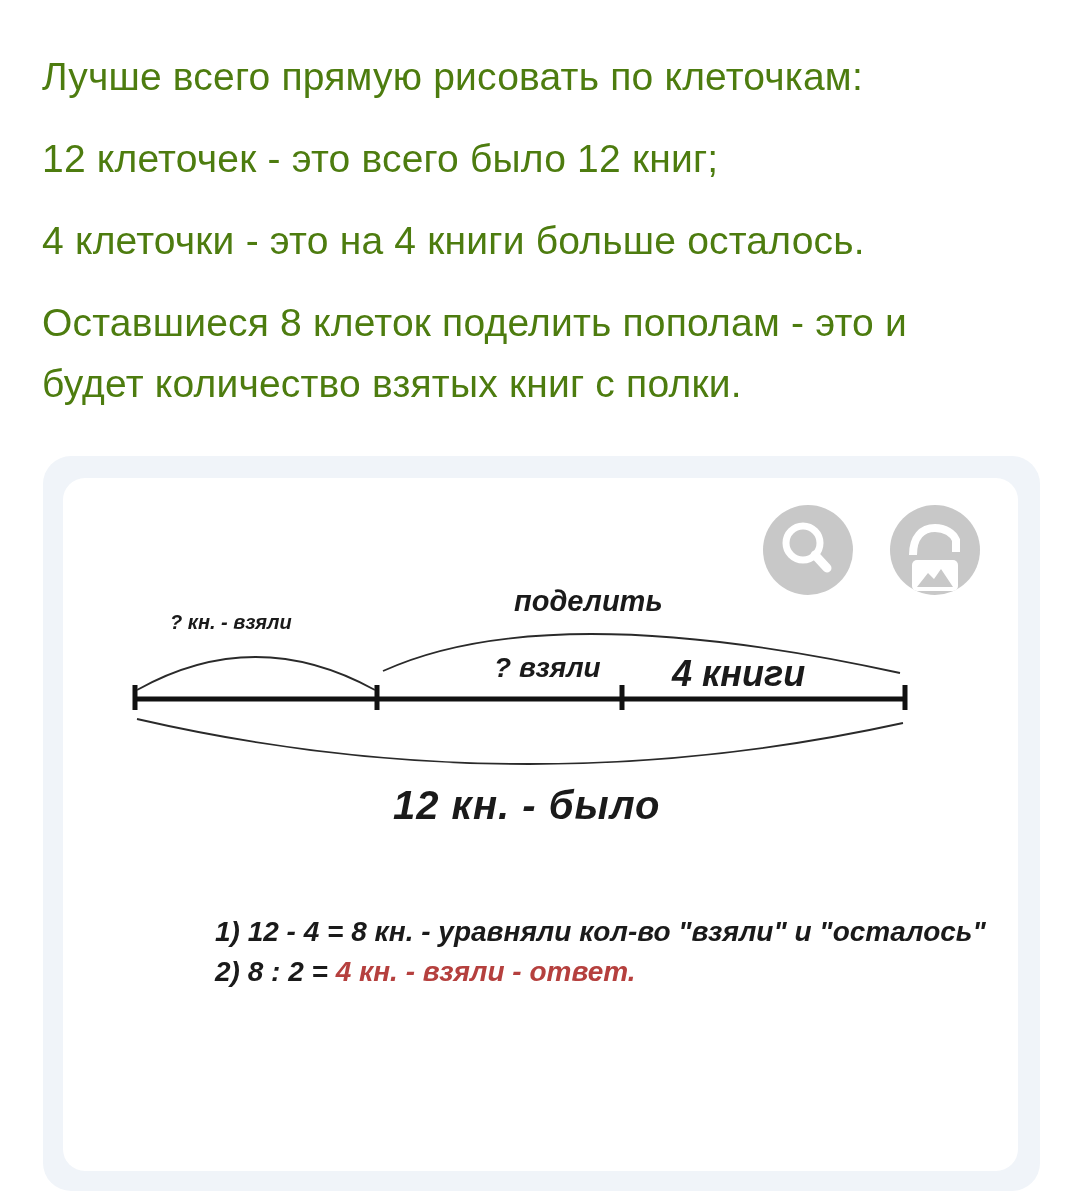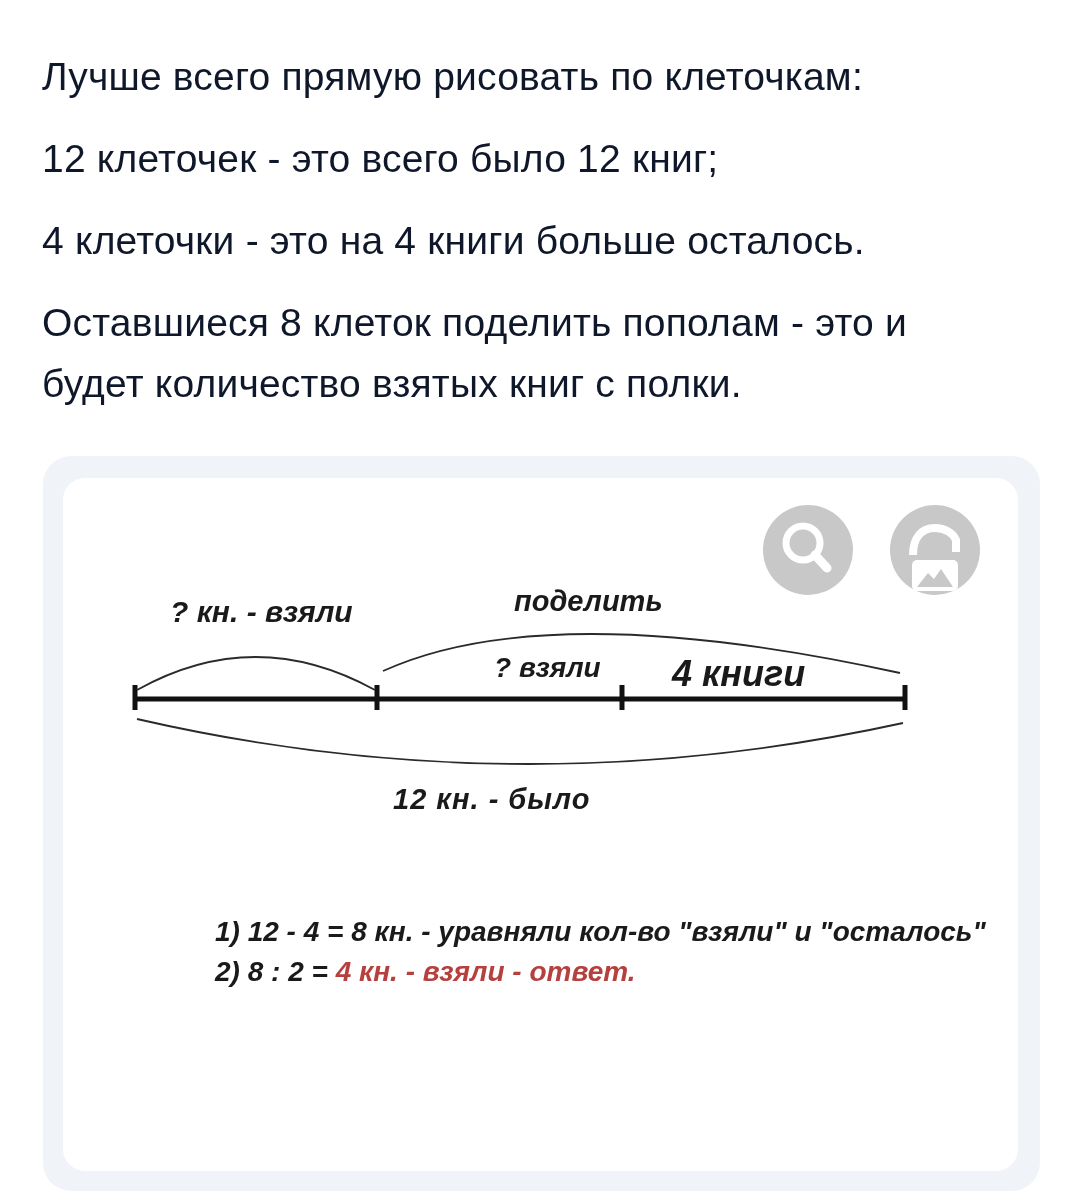--- a/index.html
+++ b/index.html
@@ -10,21 +10,21 @@
     position:relative;
     overflow:hidden;
   }
   
   .intro-p{
     position:absolute;
     left:42px;
     width:980px;
     font-size:39px;
     line-height:61px;
-    color:#0f172a;
+    color:#4d7c0f;
     letter-spacing:0.2px;
   }
   #p1{top:46px;}
   #p2{top:128px;}
   #p3{top:210px;}
   #p4{top:292px;width:960px;}
   
   .card{
     position:absolute;
     left:43px;top:456px;
@@ -59,25 +59,25 @@
   #rotate-btn{left:827px;}
   .circle-btn svg{display:block;}
   
   .dlabel{
     position:absolute;
     font-style:italic;
     font-weight:700;
     color:#1a1a1a;
     white-space:nowrap;
   }
-  #lbl-taken-top {left:107px;top:117px;font-size:30px;}
+  #lbl-taken-top {left:107px;top:133px;font-size:20px;}
   #lbl-remaining {left:451px;top:107px;font-size:29px;}
   #lbl-taken-mid {left:386px;top:174px;font-size:28px;margin-left:45px;}
   #lbl-four-books{left:609px;top:175px;font-size:36px;}
-  #lbl-total     {left:330px;top:305px;font-size:29px;letter-spacing:1px;}
+  #lbl-total     {left:330px;top:305px;font-size:40px;letter-spacing:1px;}
   
   .sol-line{
     position:absolute;
     left:152px;
     font-style:italic;
     font-weight:700;
     font-size:28px;
     color:#1a1a1a;
     white-space:nowrap;
   }

